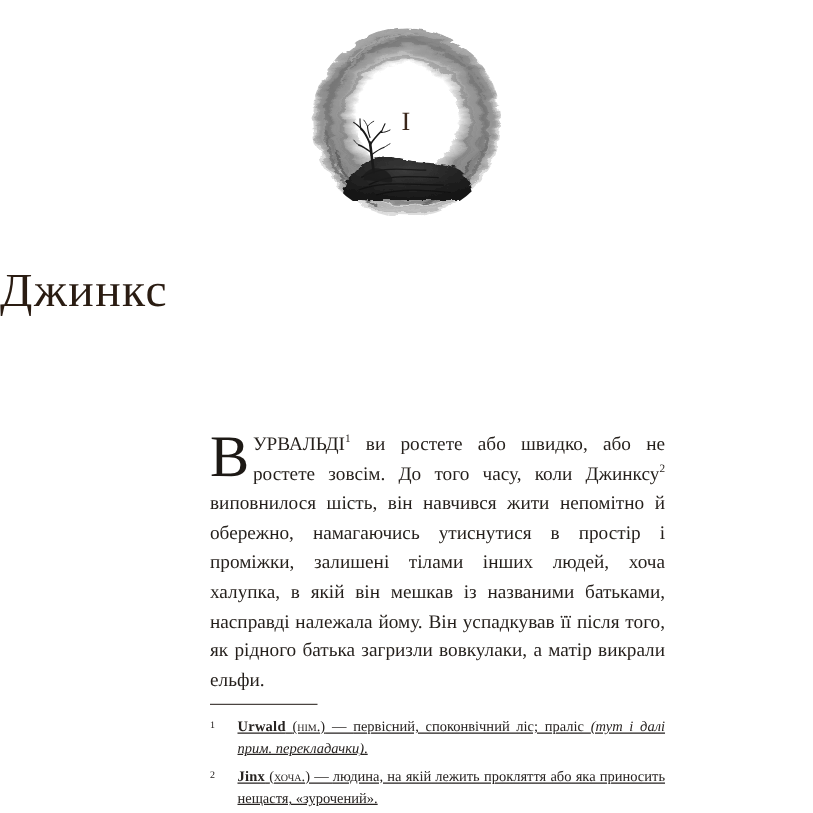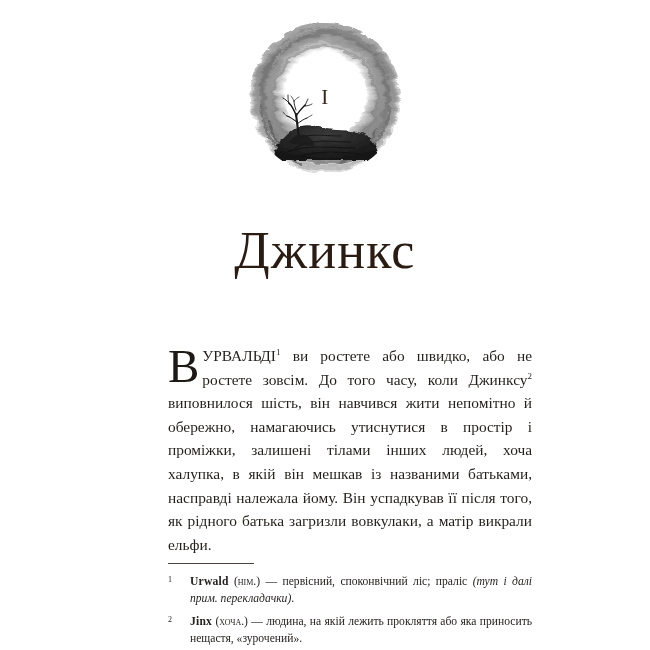--- a/index.html
+++ b/index.html
@@ -57,28 +57,27 @@
     color: #39261a;
     line-height: 1;
   }
 
   
   .chapter-title {
     position: absolute;
     left: 0;
     right: 0;
     top: 214px;
-    text-align: center;
-    font-family: "Liberation Serif", "DejaVu Serif", serif;
-    font-size: 52px;
+    font-family: "Liberation Serif", "DejaVu Serif", serif;
+    font-size: 38px;
     font-weight: 400;
     letter-spacing: 1.2px;
     color: #2a1c12;
     line-height: 1;
-    margin: 11px;
+    margin: 0;
   }
 
   
   .textblock {
     position: absolute;
     left: 168px;
     top: 344px;
     width: 364px;
   }
   .body-par {
@@ -130,20 +129,21 @@
   .fn-marker {
     width: 22px;
     flex: 0 0 22px;
     font-size: 8px;
     line-height: 14px;
     color: #262220;
   }
   .fn-text {
     flex: 1 1 auto;
     text-align: justify;
+    text-decoration: underline;
   }
   .fn-term {
     font-weight: bold;
     letter-spacing: .2px;
   }
   .fn-lang {
     font-variant: small-caps;
   }
   .fn-ital {
     font-style: italic;

